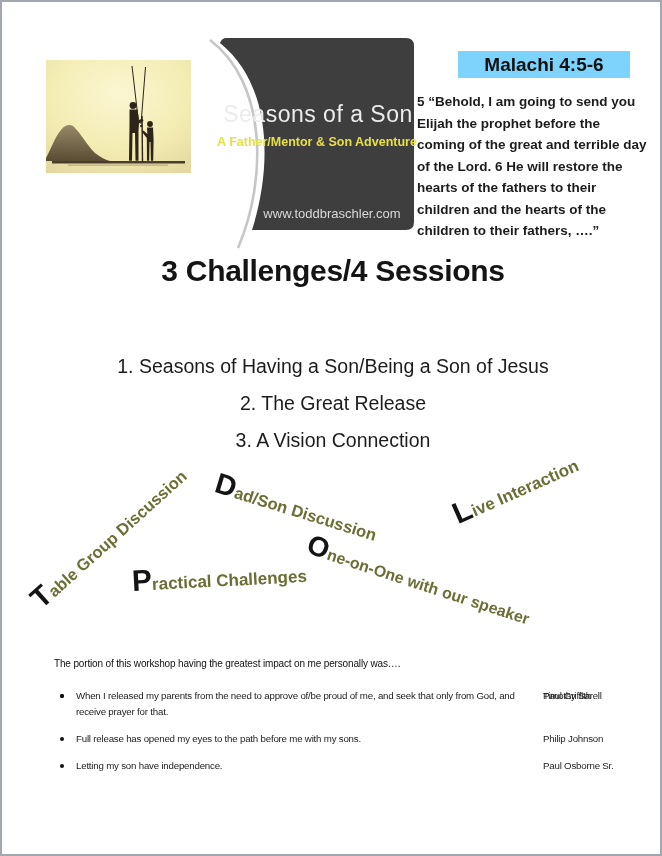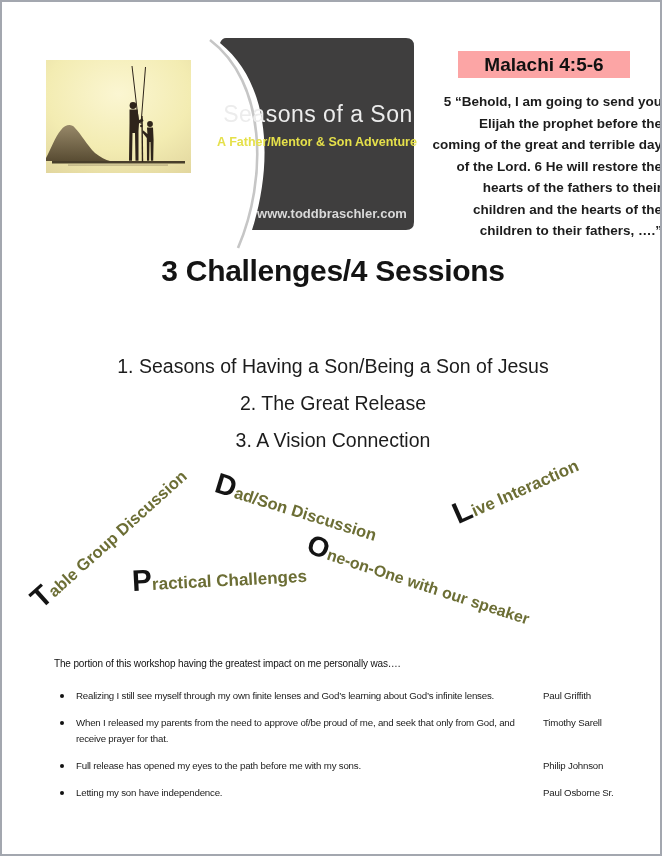--- a/index.html
+++ b/index.html
@@ -15,30 +15,30 @@
   .banner-title {
     position:absolute; left:218px; top:99px; width:196px; text-align:center;
     color:#ececec; font-size:23px; font-weight:400; letter-spacing:.5px; white-space:nowrap;
   }
   .banner-subtitle {
     position:absolute; left:212px; top:133px; width:206px; text-align:center;
     color:#e5e04a; font-size:12.5px; font-weight:700; white-space:nowrap;
   }
   .banner-site {
     position:absolute; left:230px; top:204px; width:200px; text-align:center;
-    color:#d9d9d9; font-size:13px; font-weight:700;
+    color:#d9d9d9; font-size:13px; font-weight:400;
   }
 
   
   .scripture-heading {
     position:absolute; left:456px; top:49px; width:172px; height:27px; line-height:27px;
-    background:#fca5a5; text-align:center; font-size:19px; font-weight:700; color:#111;
+    background:#7dd3fc; text-align:center; font-size:19px; font-weight:700; color:#111;
   }
   .scripture-lines {
-    position:absolute; left:415px; top:89px; width:245px; text-align:right;
+    position:absolute; left:415px; top:89px; width:245px; text-align:left;
     font-size:13.5px; font-weight:700; line-height:21.5px; color:#1c1c1c;
   }
 
   
   .main-title {
     position:absolute; left:0; top:252px; width:662px; text-align:center;
     font-size:30px; font-weight:700; color:#141414; letter-spacing:-.3px;
   }
   .sessions {
     position:absolute; left:0; top:346px; width:662px; text-align:center;
@@ -129,21 +129,20 @@
   <div class="wa wa-live">Live Interaction</div>
   <div class="wa wa-one">One-on-One with our speaker</div>
   <div class="wa wa-practical">Practical Challenges</div>
 
   <div class="feedback">
     <div class="fb-heading">The portion of this workshop having the greatest impact on me personally was….</div>
     <div class="fb-rows">
 
       <div class="fb-row">
         <span class="fb-bullet"></span>
-        <span class="fb-text">Realizing I still see myself through my own finite lenses and God’s learning about God’s infinite lenses.</span>
         <span class="fb-name">Paul Griffith</span>
       </div>
 
       <div class="fb-row">
         <span class="fb-bullet"></span>
         <span class="fb-text">When I released my parents from the need to approve of/be proud of me, and seek that only from God, and receive prayer for that.</span>
         <span class="fb-name">Timothy Sarell</span>
       </div>
 
 

